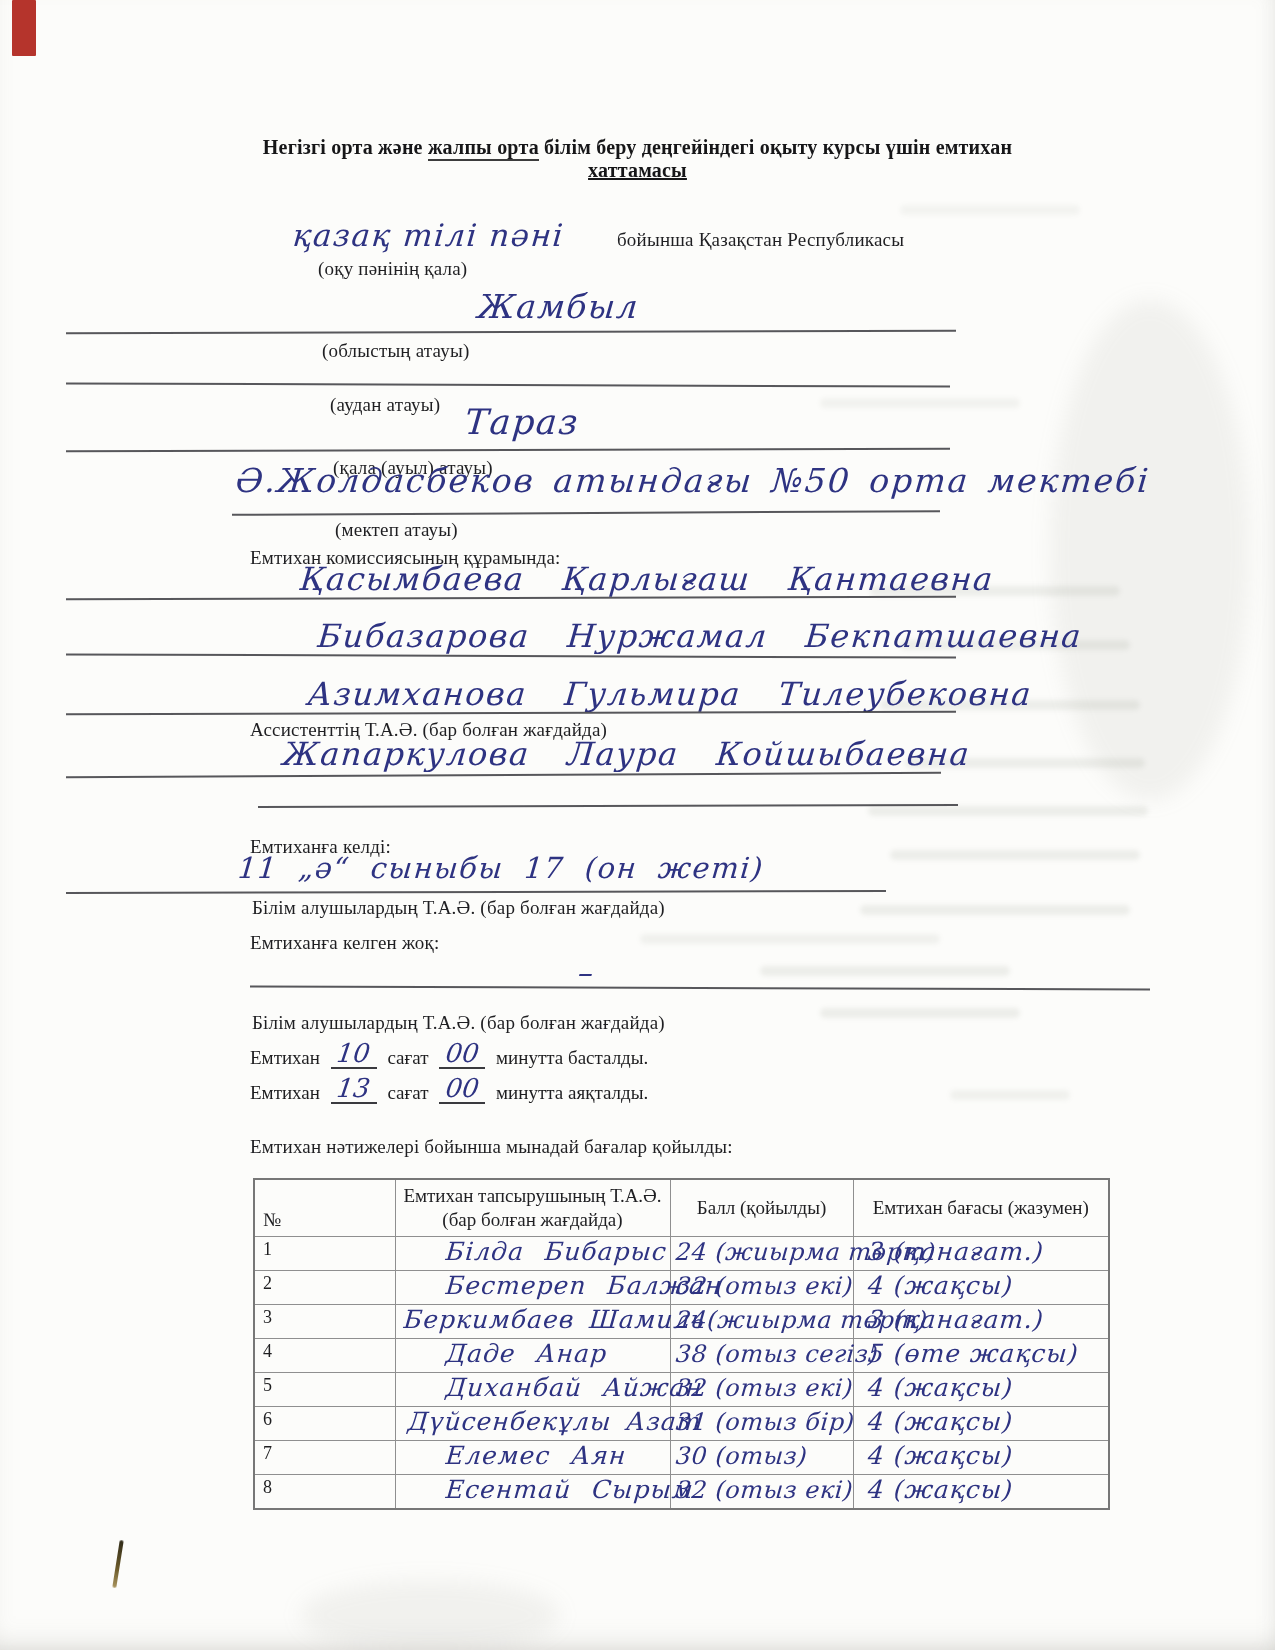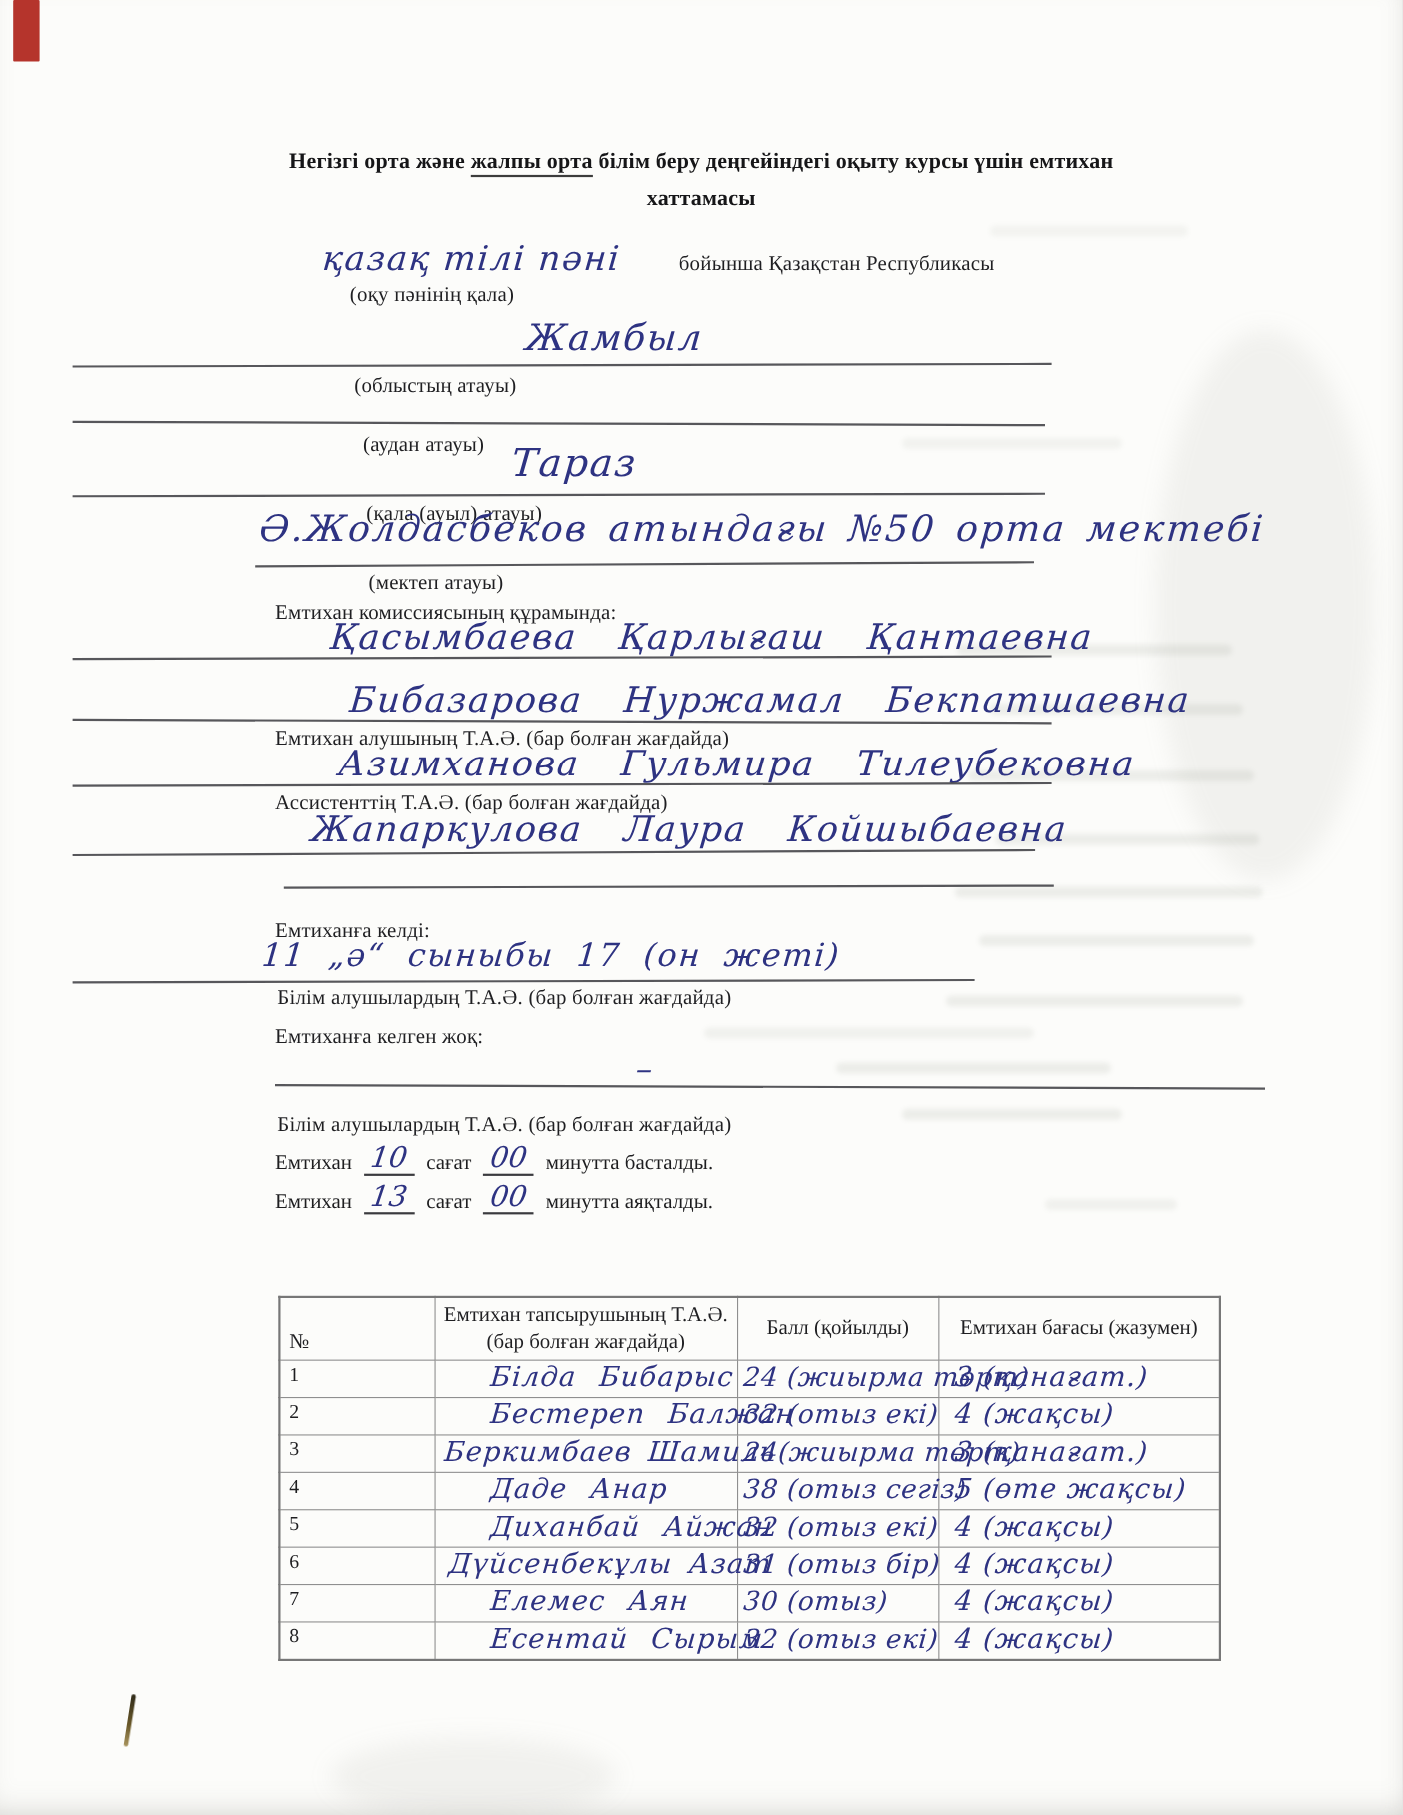--- a/index.html
+++ b/index.html
@@ -8,21 +8,21 @@
     background:#fcfcfa;overflow:hidden;
     box-shadow:inset 0 -18px 30px -20px rgba(120,118,110,.35),
                inset -14px 0 28px -24px rgba(120,118,110,.25);
     font-family:"Liberation Serif", serif;color:#1e1e20;
   }
   
   .print{position:absolute;font-size:19px;color:#1f1f22;letter-spacing:.2px;white-space:nowrap;text-align:right;}
   .title-wrap{position:absolute;left:0;top:136px;width:1275px;text-align:center;
     font-weight:bold;font-size:20px;color:#161618;letter-spacing:.2px;}
   .title-wrap .u{border-bottom:2px solid #3c3c3c;padding-bottom:1px;}
-  .title-line2{margin-top:10px;}
+  .title-line2{text-decoration:underline;}
   
   .hw{position:absolute;font-family:"DejaVu Serif", serif;font-style:italic;
       color:#2e3382;transform:skewX(-5deg);letter-spacing:1.5px;white-space:nowrap;line-height:1;}
   .hw-wide{word-spacing:26px;}
   
   .rule{position:absolute;height:0;border-top:2px solid #3a3a3e;opacity:.85;}
   .tilt1{transform:rotate(-.15deg);} .tilt2{transform:rotate(.2deg);} .tilt3{transform:rotate(-.3deg);}
   
   .time-line{position:absolute;font-size:19px;white-space:nowrap;}
   .u-slot{display:inline-block;min-width:46px;border-bottom:2px solid #3a3a3e;text-align:center;margin:0 6px;height:24px;vertical-align:bottom;}
@@ -97,21 +97,20 @@
   <div class="rule tilt3" style="left:232px;top:512px;width:708px;"></div>
   <div class="print" style="left:335px;top:519px;">(мектеп атауы)</div>
 
   <div class="print" style="left:250px;top:547px;">Емтихан комиссиясының құрамында:</div>
 
   <div class="hw hw-wide" style="left:300px;top:563px;font-size:32px;">Қасымбаева Қарлығаш Қантаевна</div>
   <div class="rule tilt1" style="left:66px;top:597px;width:890px;"></div>
 
   <div class="hw hw-wide" style="left:318px;top:620px;font-size:32px;">Бибазарова Нуржамал Бекпатшаевна</div>
   <div class="rule tilt2" style="left:66px;top:655px;width:890px;"></div>
-  <div class="print" style="left:250px;top:661px;">Емтихан алушының Т.А.Ә. (бар болған жағдайда)</div>
 
   <div class="hw hw-wide" style="left:308px;top:678px;font-size:32px;">Азимханова Гульмира Тилеубековна</div>
   <div class="rule tilt1" style="left:66px;top:712px;width:890px;"></div>
   <div class="print" style="left:250px;top:719px;">Ассистенттің Т.А.Ә. (бар болған жағдайда)</div>
 
   <div class="hw hw-wide" style="left:283px;top:738px;font-size:32px;">Жапаркулова Лаура Койшыбаевна</div>
   <div class="rule tilt3" style="left:66px;top:774px;width:875px;"></div>
 
   <div class="rule tilt1" style="left:258px;top:805px;width:700px;"></div>
 
@@ -133,20 +132,21 @@
     <span>минутта басталды.</span>
   </div>
   <div class="time-line" style="left:250px;top:1078px;">
     <span>Емтихан</span>
     <span class="u-slot"><span class="hw-num">13</span></span>
     <span>сағат</span>
     <span class="u-slot"><span class="hw-num">00</span></span>
     <span>минутта аяқталды.</span>
   </div>
 
+  <div class="print" style="left:250px;top:1136px;">Емтихан нәтижелері бойынша мынадай бағалар қойылды:</div>
 
   <table class="res">
     <colgroup>
         <col style="width:141px">
         <col style="width:275px">
         <col style="width:183px">
         <col style="width:256px">
       </colgroup>
     <tbody>
         <tr>

